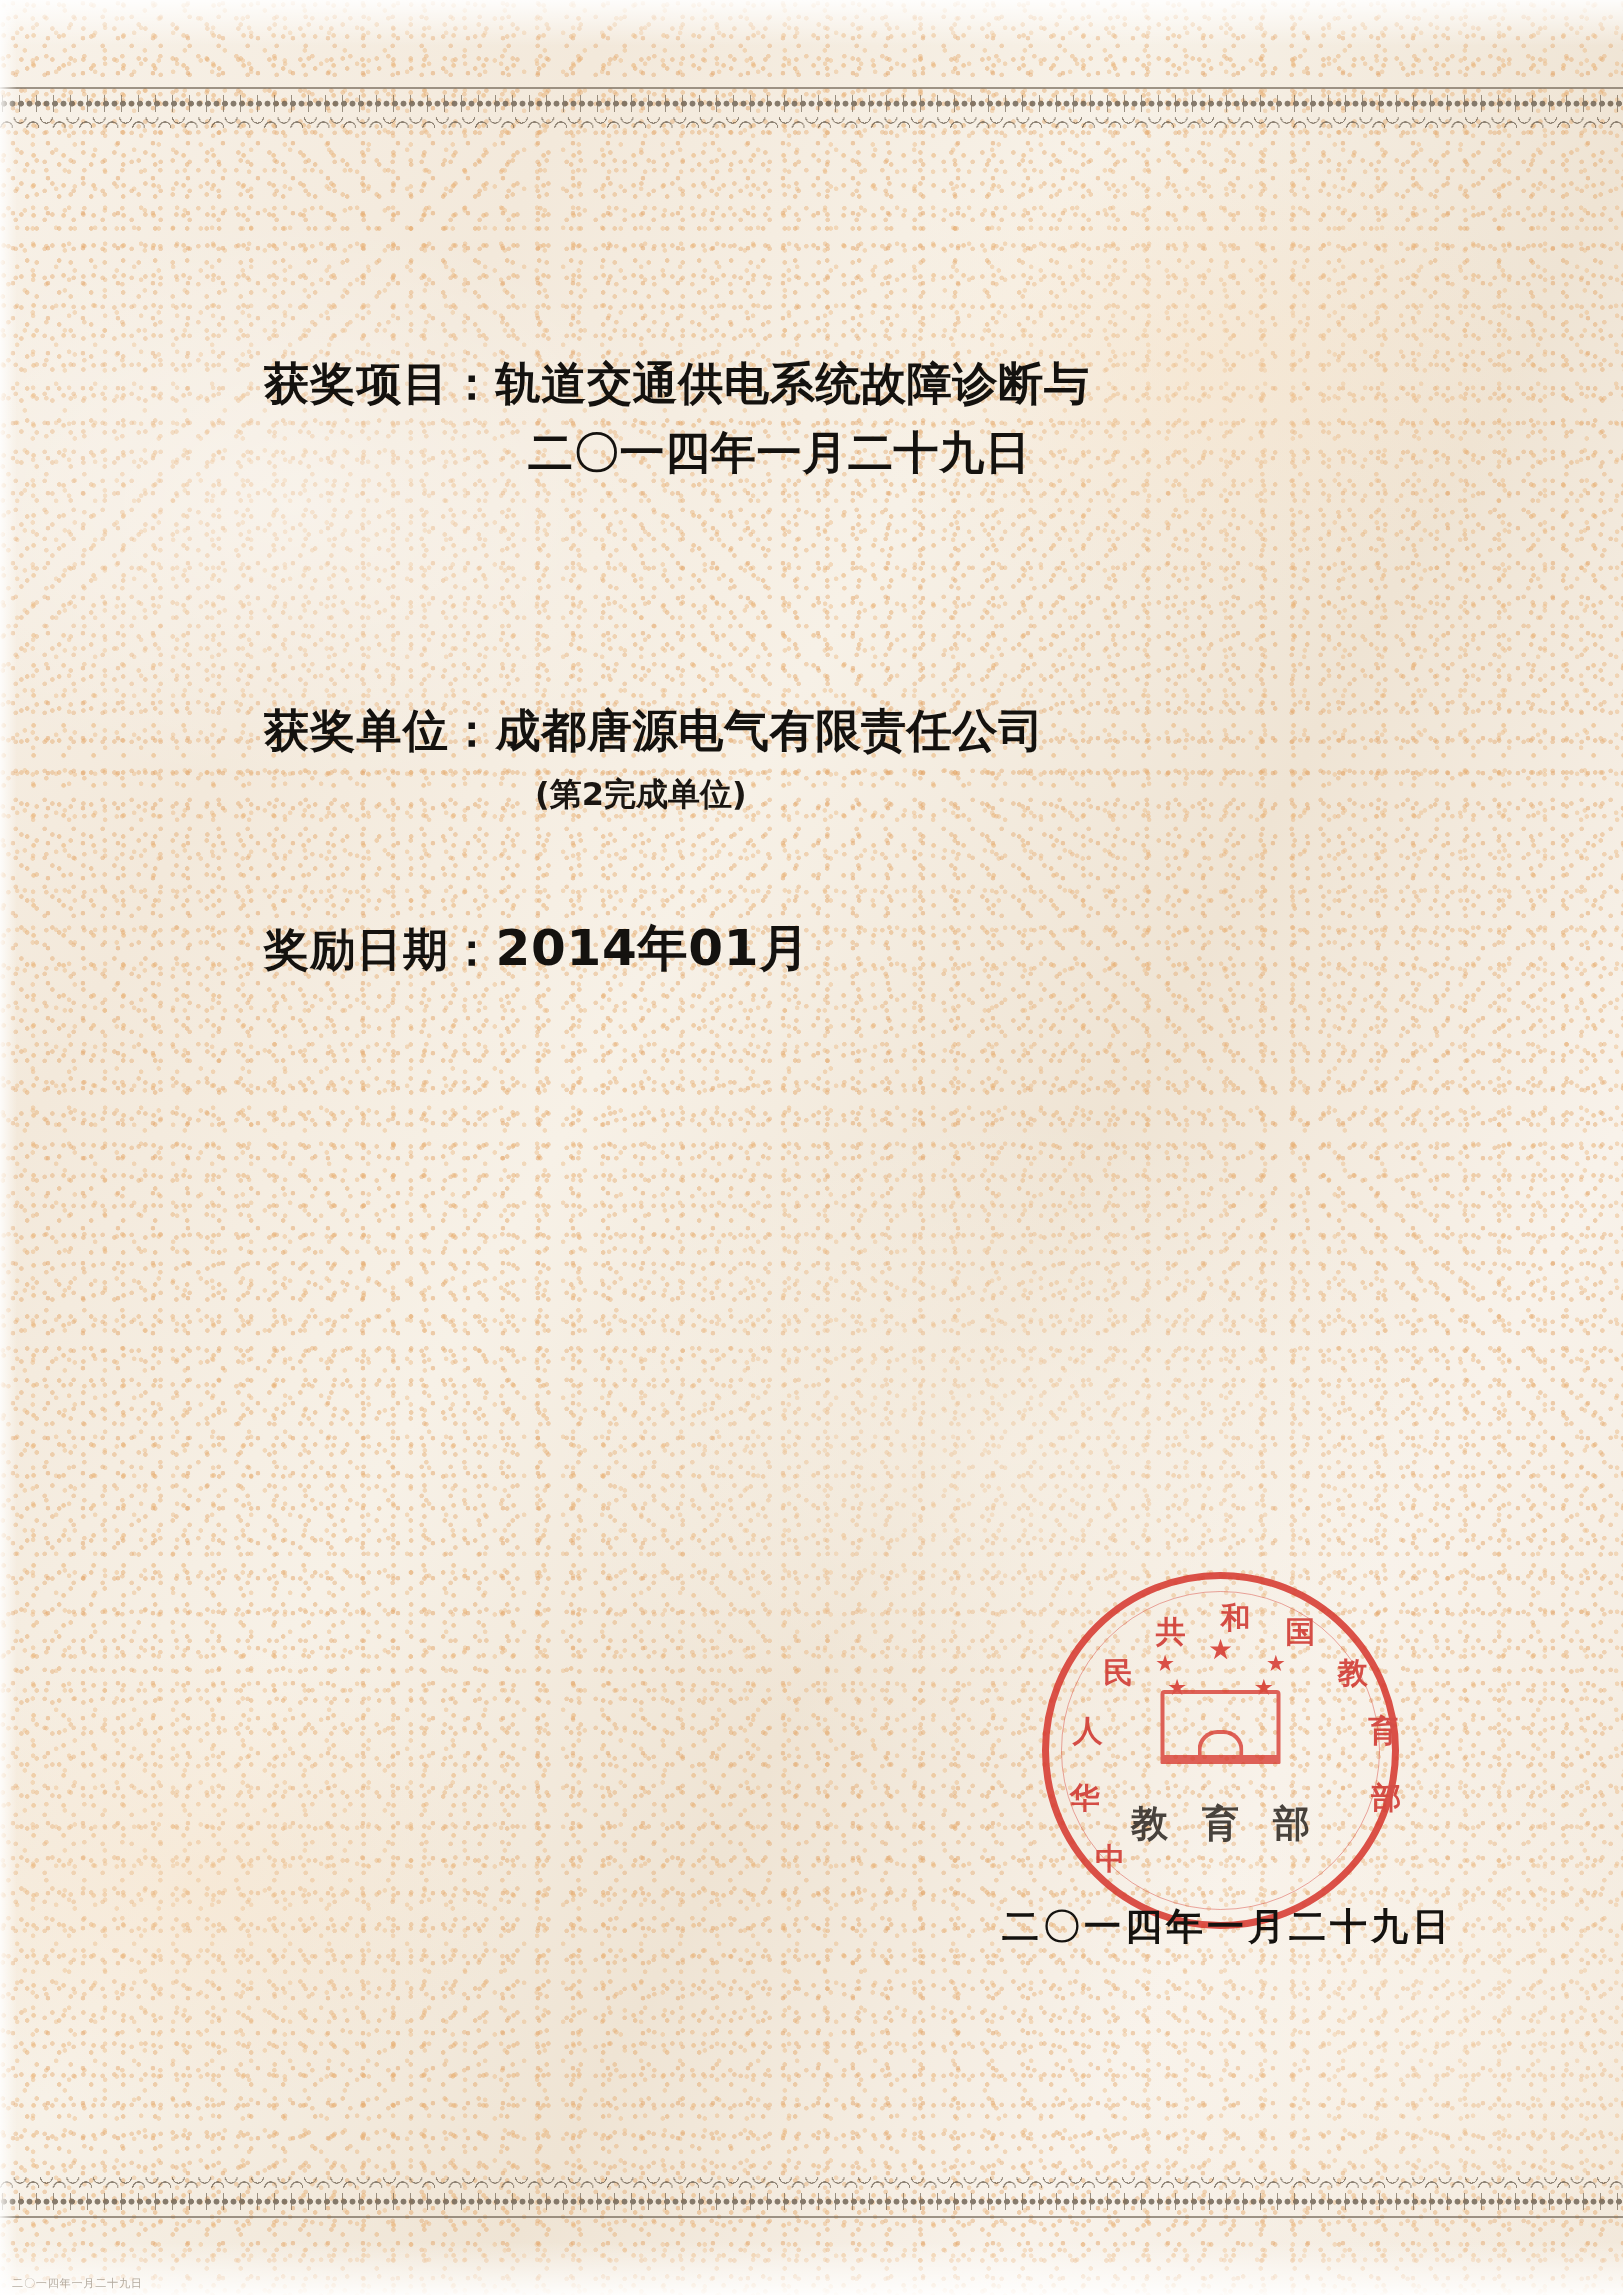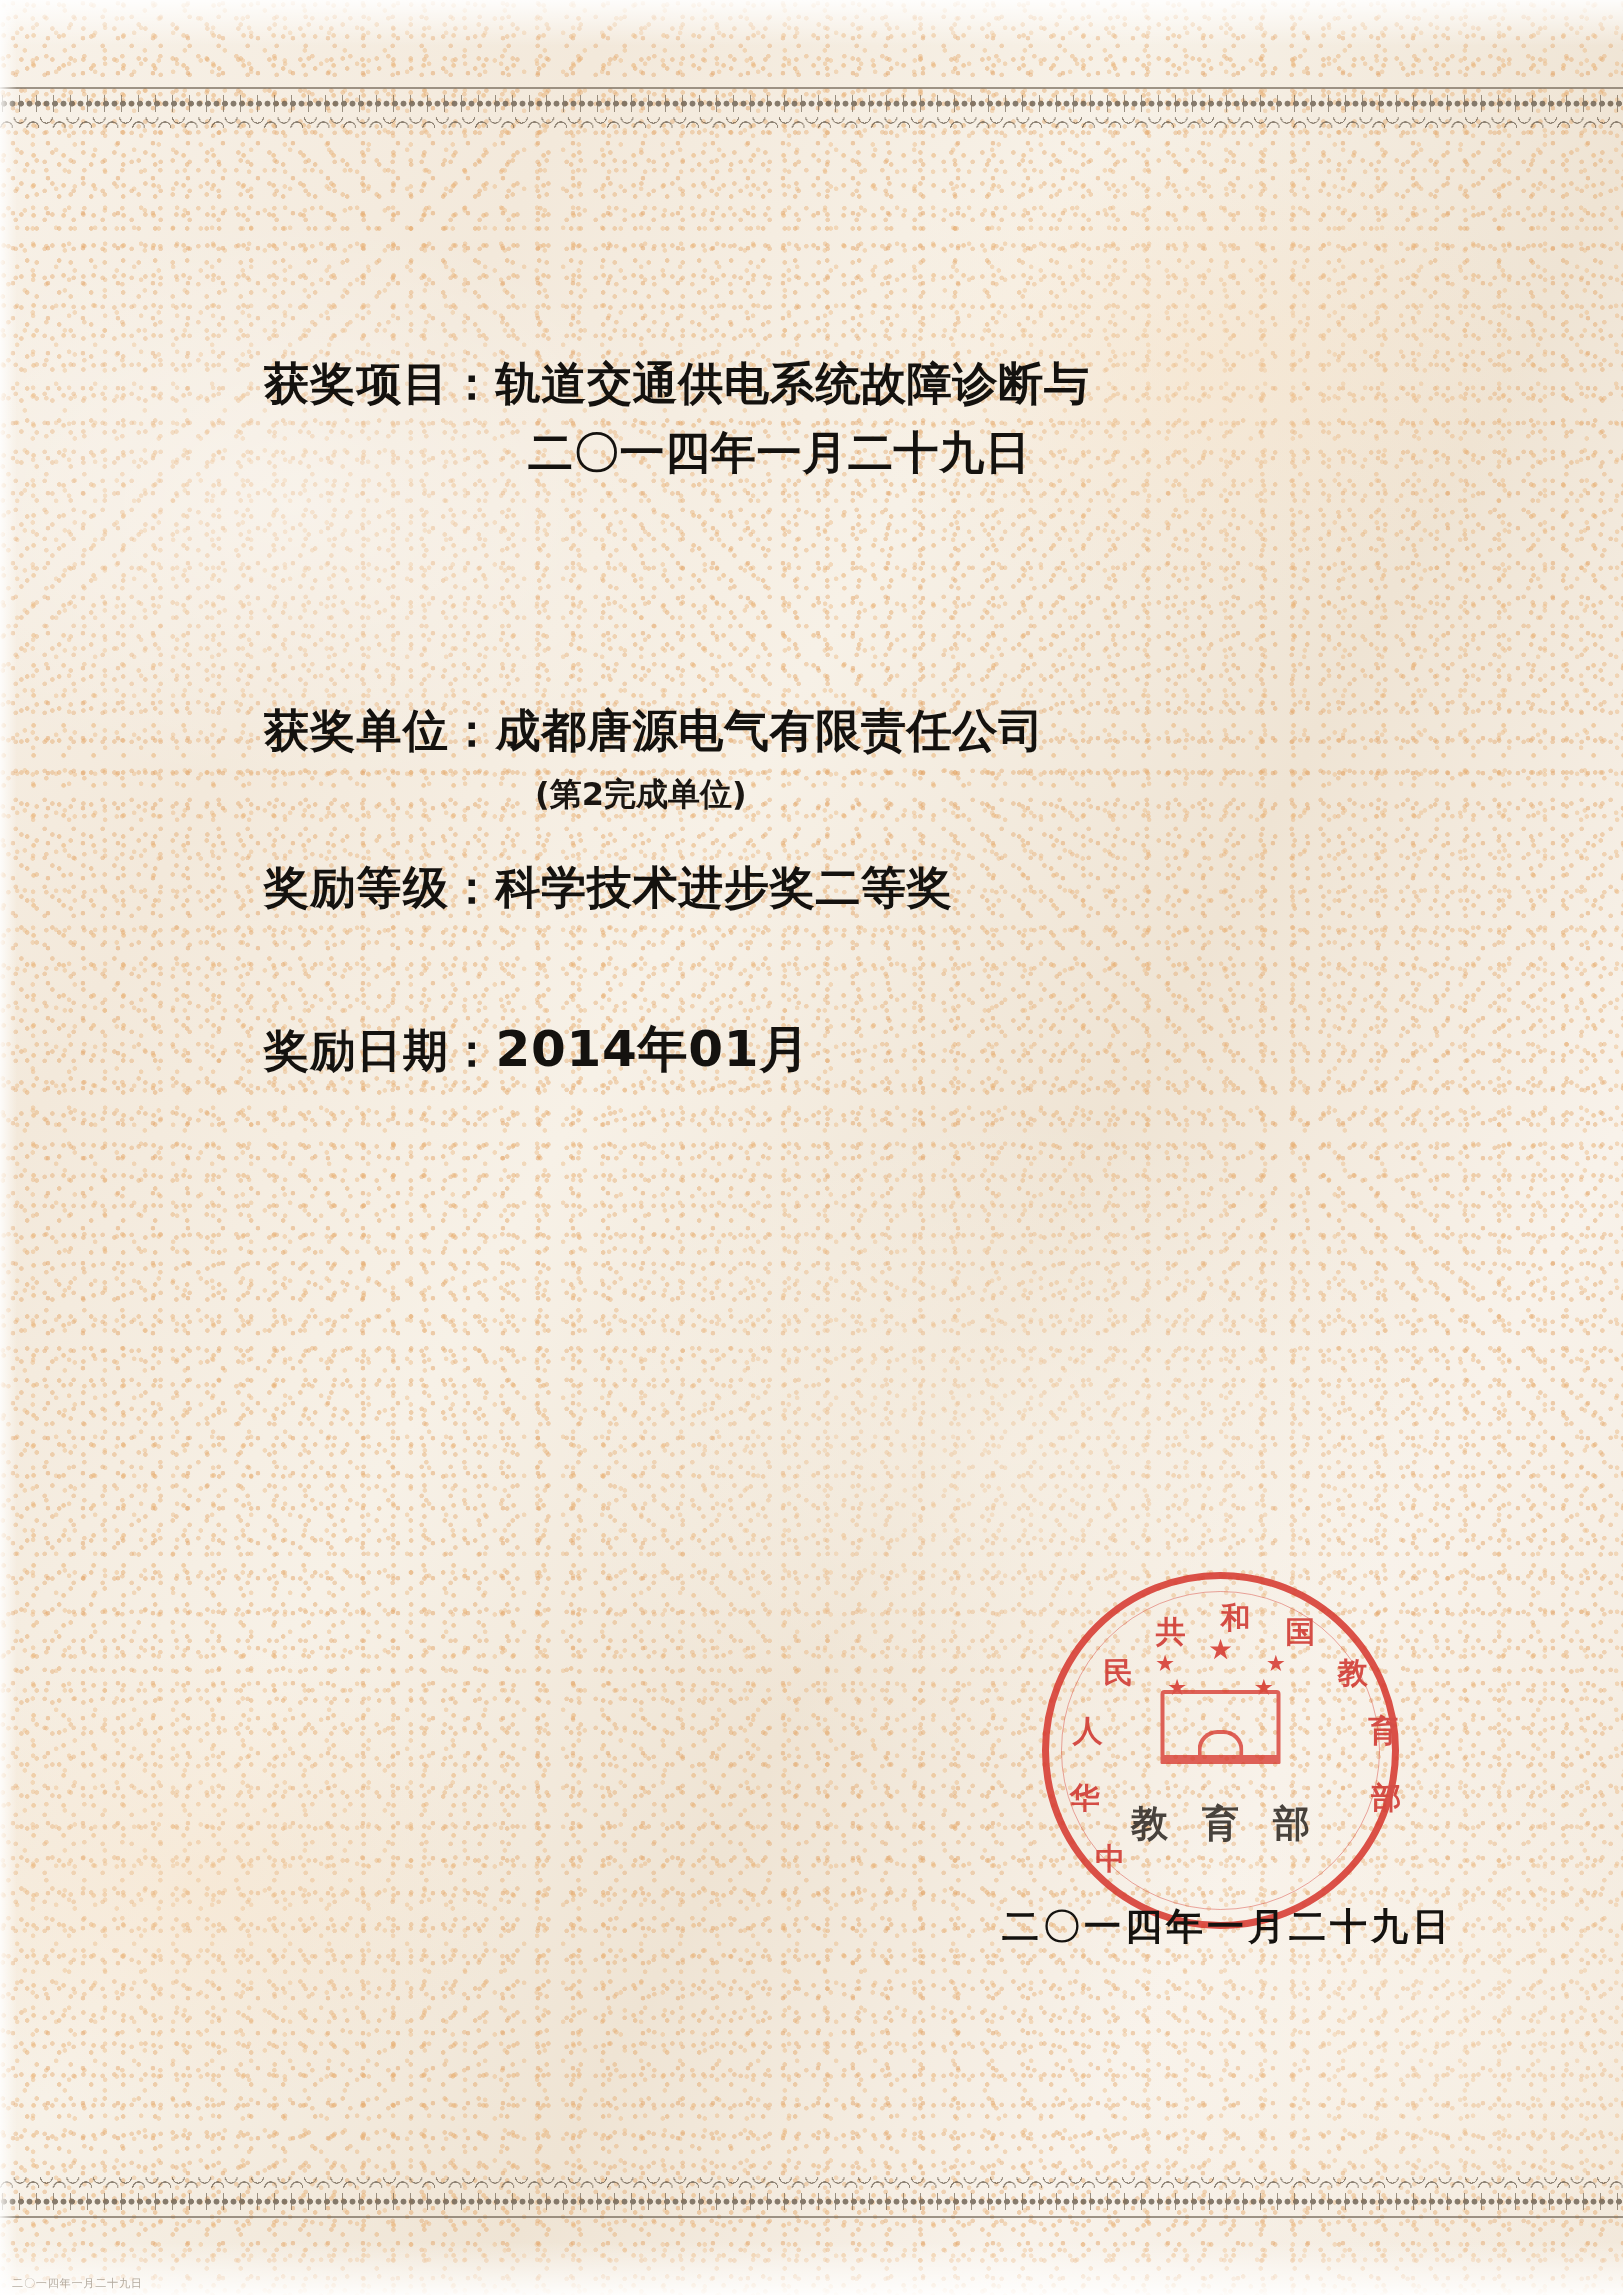--- a/index.html
+++ b/index.html
@@ -319,25 +319,20 @@
       </div>
     </div>
 
     <div class="field unit-block">
       <div class="row">
         <span class="label">获奖单位：</span><span class="value">成都唐源电气有限责任公司</span>
       </div>
       <div class="unit-sub">(第2完成单位)</div>
     </div>
 
-    <div class="field grade-block">
-      <div class="row">
-        <span class="label">奖励等级：</span><span class="value">科学技术进步奖二等奖</span>
-      </div>
-    </div>
 
     <div class="field date-block">
       <div class="row">
         <span class="label">奖励日期：</span><span class="value-num">2014年01月</span>
       </div>
     </div>
 
 
   </div>
 

